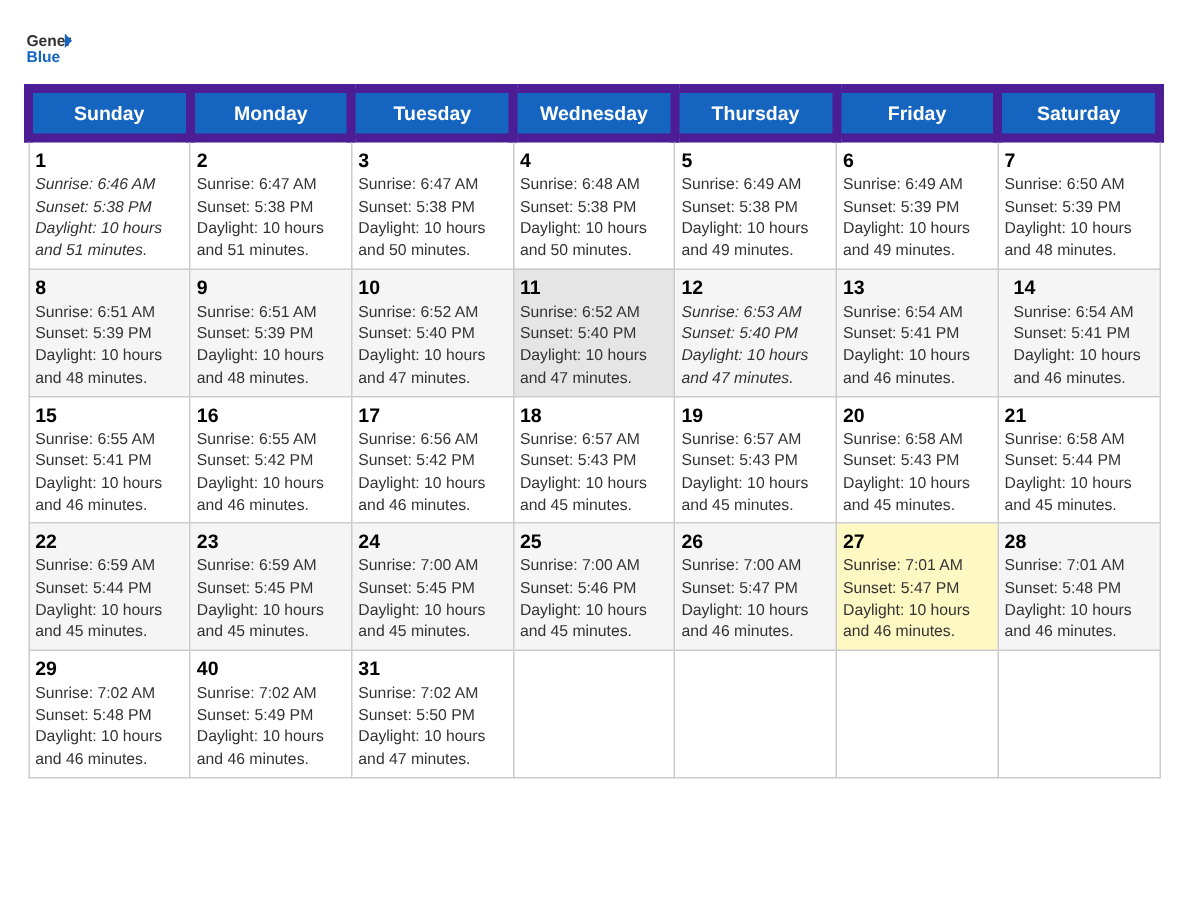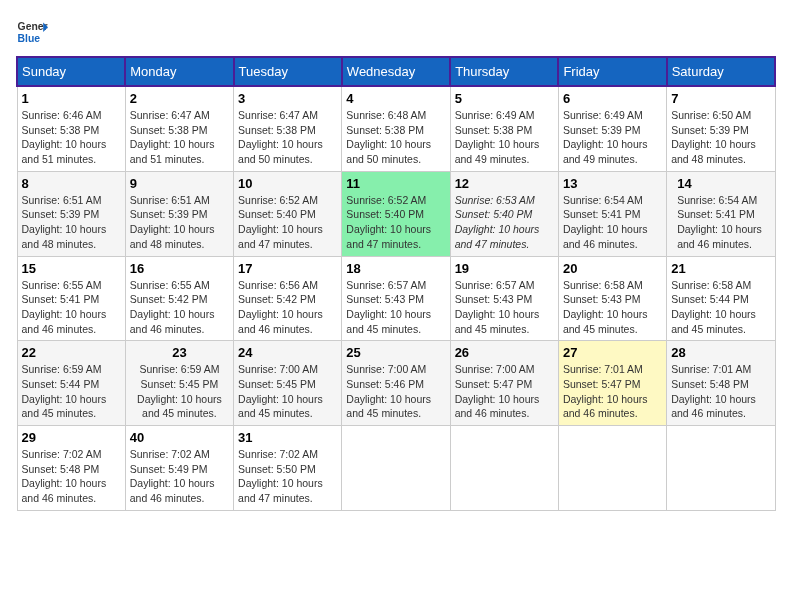--- a/index.html
+++ b/index.html
@@ -39,24 +39,24 @@
     }
     .calendar {
       width: 100%;
       border-collapse: collapse;
       font-size: 11px;
     }
     .calendar th {
       background: #1565c0;
       color: #fff;
       padding: 6px 4px;
-      text-align: left;
+      text-align: center;
       font-size: 13px;
-      font-weight: normal;
-      border: 2px solid #4c1d95;
+      font-weight: bold;
+      border: 6px solid #4c1d95;
     }
     .calendar td {
       border: 1px solid #ccc;
       vertical-align: top;
       padding: 4px;
       width: calc(100% / 7);
       background: #fff;
     }
     .calendar tr:nth-child(even) td {
       background: #f5f5f5;
@@ -102,21 +102,21 @@
         <th>Wednesday</th>
         <th>Thursday</th>
         <th>Friday</th>
         <th>Saturday</th>
       </tr>
   </thead>
   <tbody id="calendar-body">
   <tr>
         <td>
           <span class="day-num">1</span>
-          <div class="cell-text" style="white-space: pre-line;">Sunrise: 6:46 AM
+          <div class="cell-text" style="white-space: pre-line; font-style: italic;">Sunrise: 6:46 AM
 Sunset: 5:38 PM
 Daylight: 10 hours and 51 minutes.</div>
         </td>
         <td>
           <span class="day-num">2</span>
           <div class="cell-text" style="white-space: pre-line;">Sunrise: 6:47 AM
 Sunset: 5:38 PM
 Daylight: 10 hours and 51 minutes.</div>
         </td>
         <td>
@@ -162,21 +162,21 @@
           <div class="cell-text" style="white-space: pre-line;">Sunrise: 6:51 AM
 Sunset: 5:39 PM
 Daylight: 10 hours and 48 minutes.</div>
         </td>
         <td style="background: rgb(245, 245, 245);">
           <span class="day-num">10</span>
           <div class="cell-text" style="white-space: pre-line;">Sunrise: 6:52 AM
 Sunset: 5:40 PM
 Daylight: 10 hours and 47 minutes.</div>
         </td>
-        <td style="background: #86efac;">
+        <td style="background: #e5e5e5;">
           <span class="day-num">11</span>
           <div class="cell-text" style="white-space: pre-line;">Sunrise: 6:52 AM
 Sunset: 5:40 PM
 Daylight: 10 hours and 47 minutes.</div>
         </td>
         <td style="background: rgb(245, 245, 245);">
           <span class="day-num">12</span>
           <div class="cell-text" style="white-space: pre-line; font-style: italic;">Sunrise: 6:53 AM
 Sunset: 5:40 PM
 Daylight: 10 hours and 47 minutes.</div>
@@ -238,21 +238,21 @@
 Daylight: 10 hours and 45 minutes.</div>
         </td>
       </tr>
       <tr>
         <td style="background: rgb(245, 245, 245);">
           <span class="day-num">22</span>
           <div class="cell-text" style="white-space: pre-line;">Sunrise: 6:59 AM
 Sunset: 5:44 PM
 Daylight: 10 hours and 45 minutes.</div>
         </td>
-        <td style="background: rgb(245, 245, 245); text-align: center;">
+        <td style="background: rgb(245, 245, 245);">
           <span class="day-num">23</span>
           <div class="cell-text" style="white-space: pre-line;">Sunrise: 6:59 AM
 Sunset: 5:45 PM
 Daylight: 10 hours and 45 minutes.</div>
         </td>
         <td style="background: rgb(245, 245, 245);">
           <span class="day-num">24</span>
           <div class="cell-text" style="white-space: pre-line;">Sunrise: 7:00 AM
 Sunset: 5:45 PM
 Daylight: 10 hours and 45 minutes.</div>

